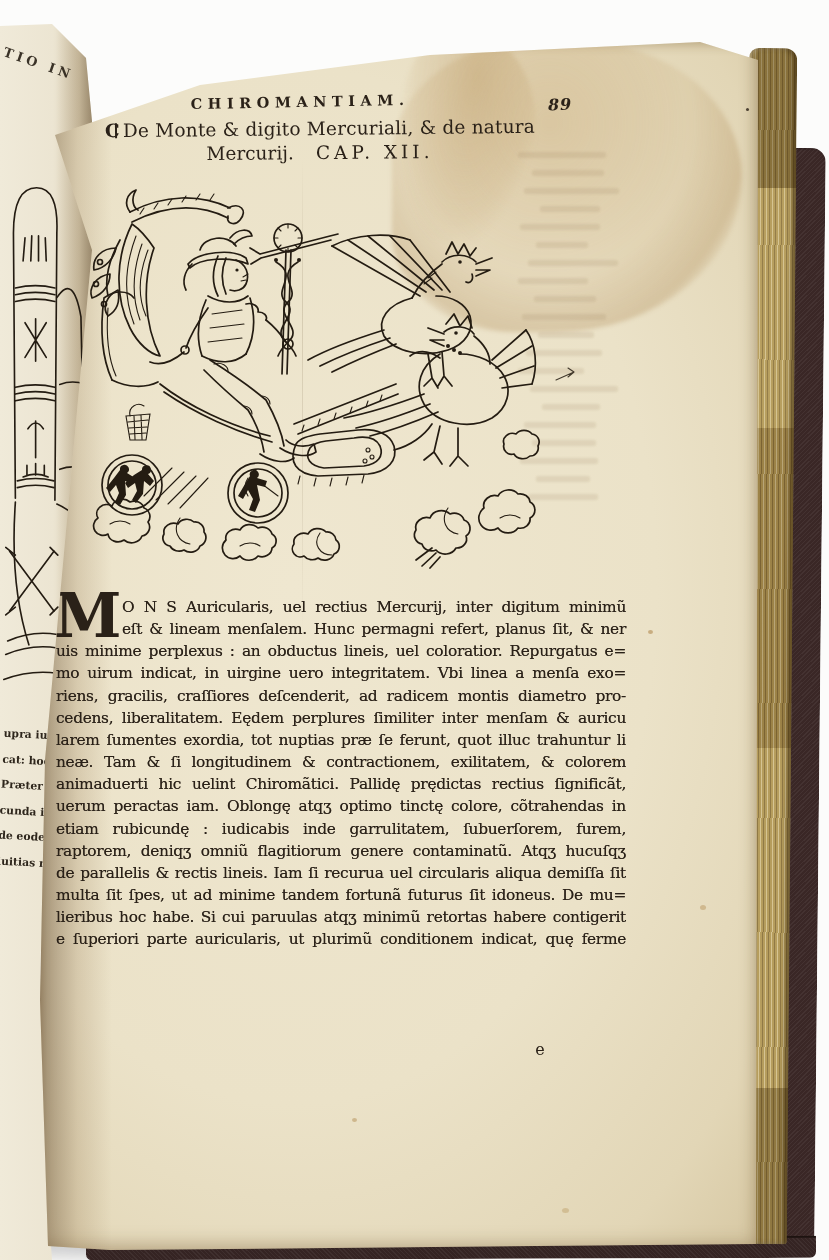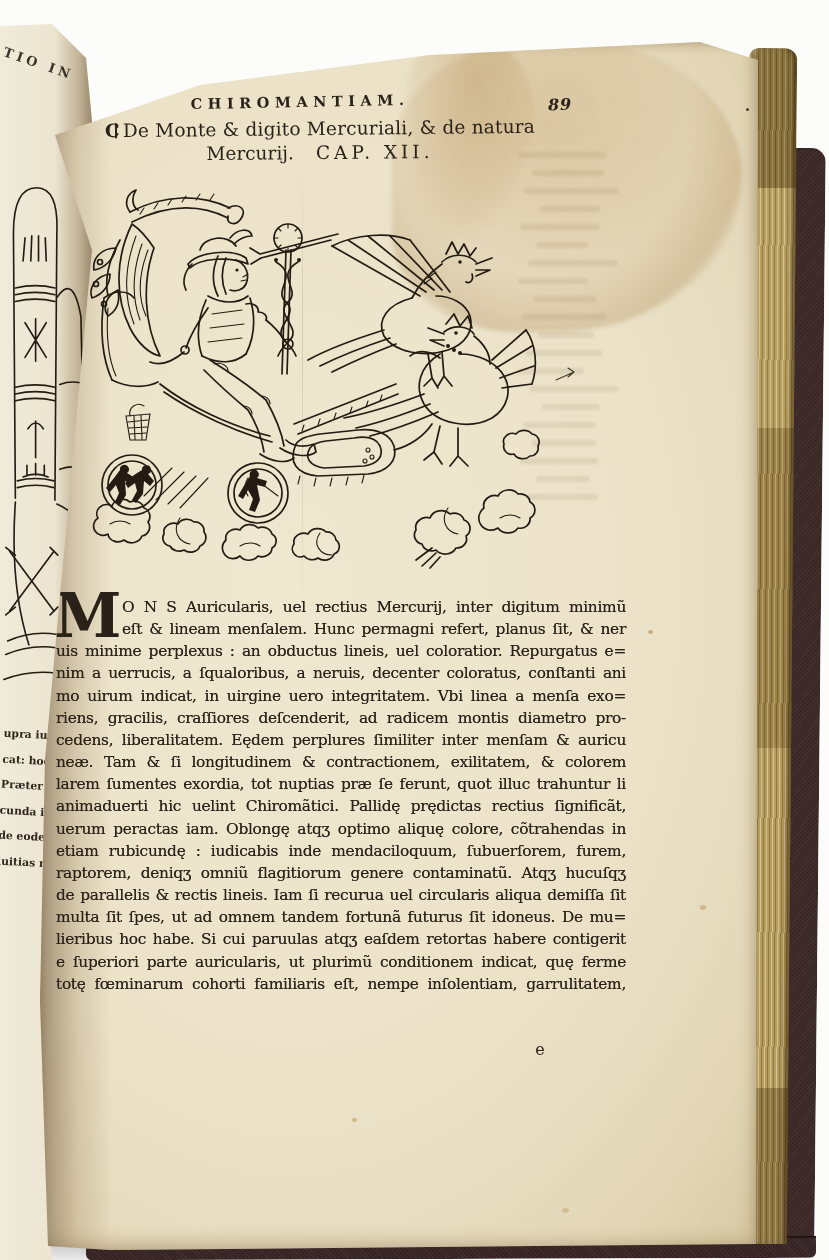--- a/index.html
+++ b/index.html
@@ -367,34 +367,32 @@
         <path d="M476,202 L494,194 M494,194 L488,190 M494,194 L488,199"></path>
       </g>
     </svg>
 
     <div class="bodytext">
       <span class="dropcap">M</span>
       <div class="lines">
           <div class="bl">O N S  Auricularis, uel rectius Mercurij, inter digitum minimũ</div>
           <div class="bl">eſt &amp; lineam menſalem. Hunc permagni refert, planus ſit, &amp; ner</div>
           <div class="bl">uis minime perplexus : an obductus lineis, uel coloratior. Repurgatus e=</div>
-          <div class="bl">nim a uerrucis, a ſqualoribus, a neruis, decenter coloratus, conſtanti ani</div>
           <div class="bl">mo uirum indicat, in uirgine uero integritatem. Vbi linea a menſa exo=</div>
           <div class="bl">riens, gracilis, craſſiores deſcenderit, ad radicem montis diametro pro-</div>
           <div class="bl">cedens, liberalitatem. Eędem perplures ſimiliter inter menſam &amp; auricu</div>
+          <div class="bl">larem ſumentes exordia, tot nuptias præ ſe ferunt, quot illuc trahuntur li</div>
           <div class="bl">neæ. Tam &amp; ſi longitudinem &amp; contractionem, exilitatem, &amp; colorem</div>
-          <div class="bl">larem ſumentes exordia, tot nuptias præ ſe ferunt, quot illuc trahuntur li</div>
           <div class="bl">animaduerti hic uelint Chiromãtici. Pallidę prędictas rectius ſignificãt,</div>
-          <div class="bl">uerum peractas iam. Oblongę atqʒ optimo aliquę colore, cõtrahendas in</div>
-          <div class="bl">etiam rubicundę : iudicabis inde mendaciloquum, ſubuerſorem, furem,</div>
+          <div class="bl">uerum peractas iam. Oblongę atqʒ optimo tinctę colore, cõtrahendas in</div>
+          <div class="bl">etiam rubicundę : iudicabis inde garrulitatem, ſubuerſorem, furem,</div>
           <div class="bl">raptorem, deniqʒ omniũ flagitiorum genere contaminatũ. Atqʒ hucuſqʒ</div>
           <div class="bl">de parallelis &amp; rectis lineis. Iam ſi recurua uel circularis aliqua demiſſa ſit</div>
-          <div class="bl">multa ſit ſpes, ut ad omnem tandem fortunã futurus ſit idoneus. De mu=</div>
-          <div class="bl">lieribus hoc habe. Si cui paruulas atqʒ eaſdem retortas habere contigerit</div>
+          <div class="bl">multa ſit ſpes, ut ad minime tandem fortunã futurus ſit idoneus. De mu=</div>
+          <div class="bl">lieribus hoc habe. Si cui paruulas atqʒ minimũ retortas habere contigerit</div>
           <div class="bl">e ſuperiori parte auricularis, ut plurimũ conditionem indicat, quę ferme</div>
-          <div class="bl">totę fœminarum cohorti familiaris eſt, nempe inſolentiam, garrulitatem,</div>
         </div>
     </div>
 
     <div class="signature">e</div>
   </div>
 
 </div>
 
 </body></html>

